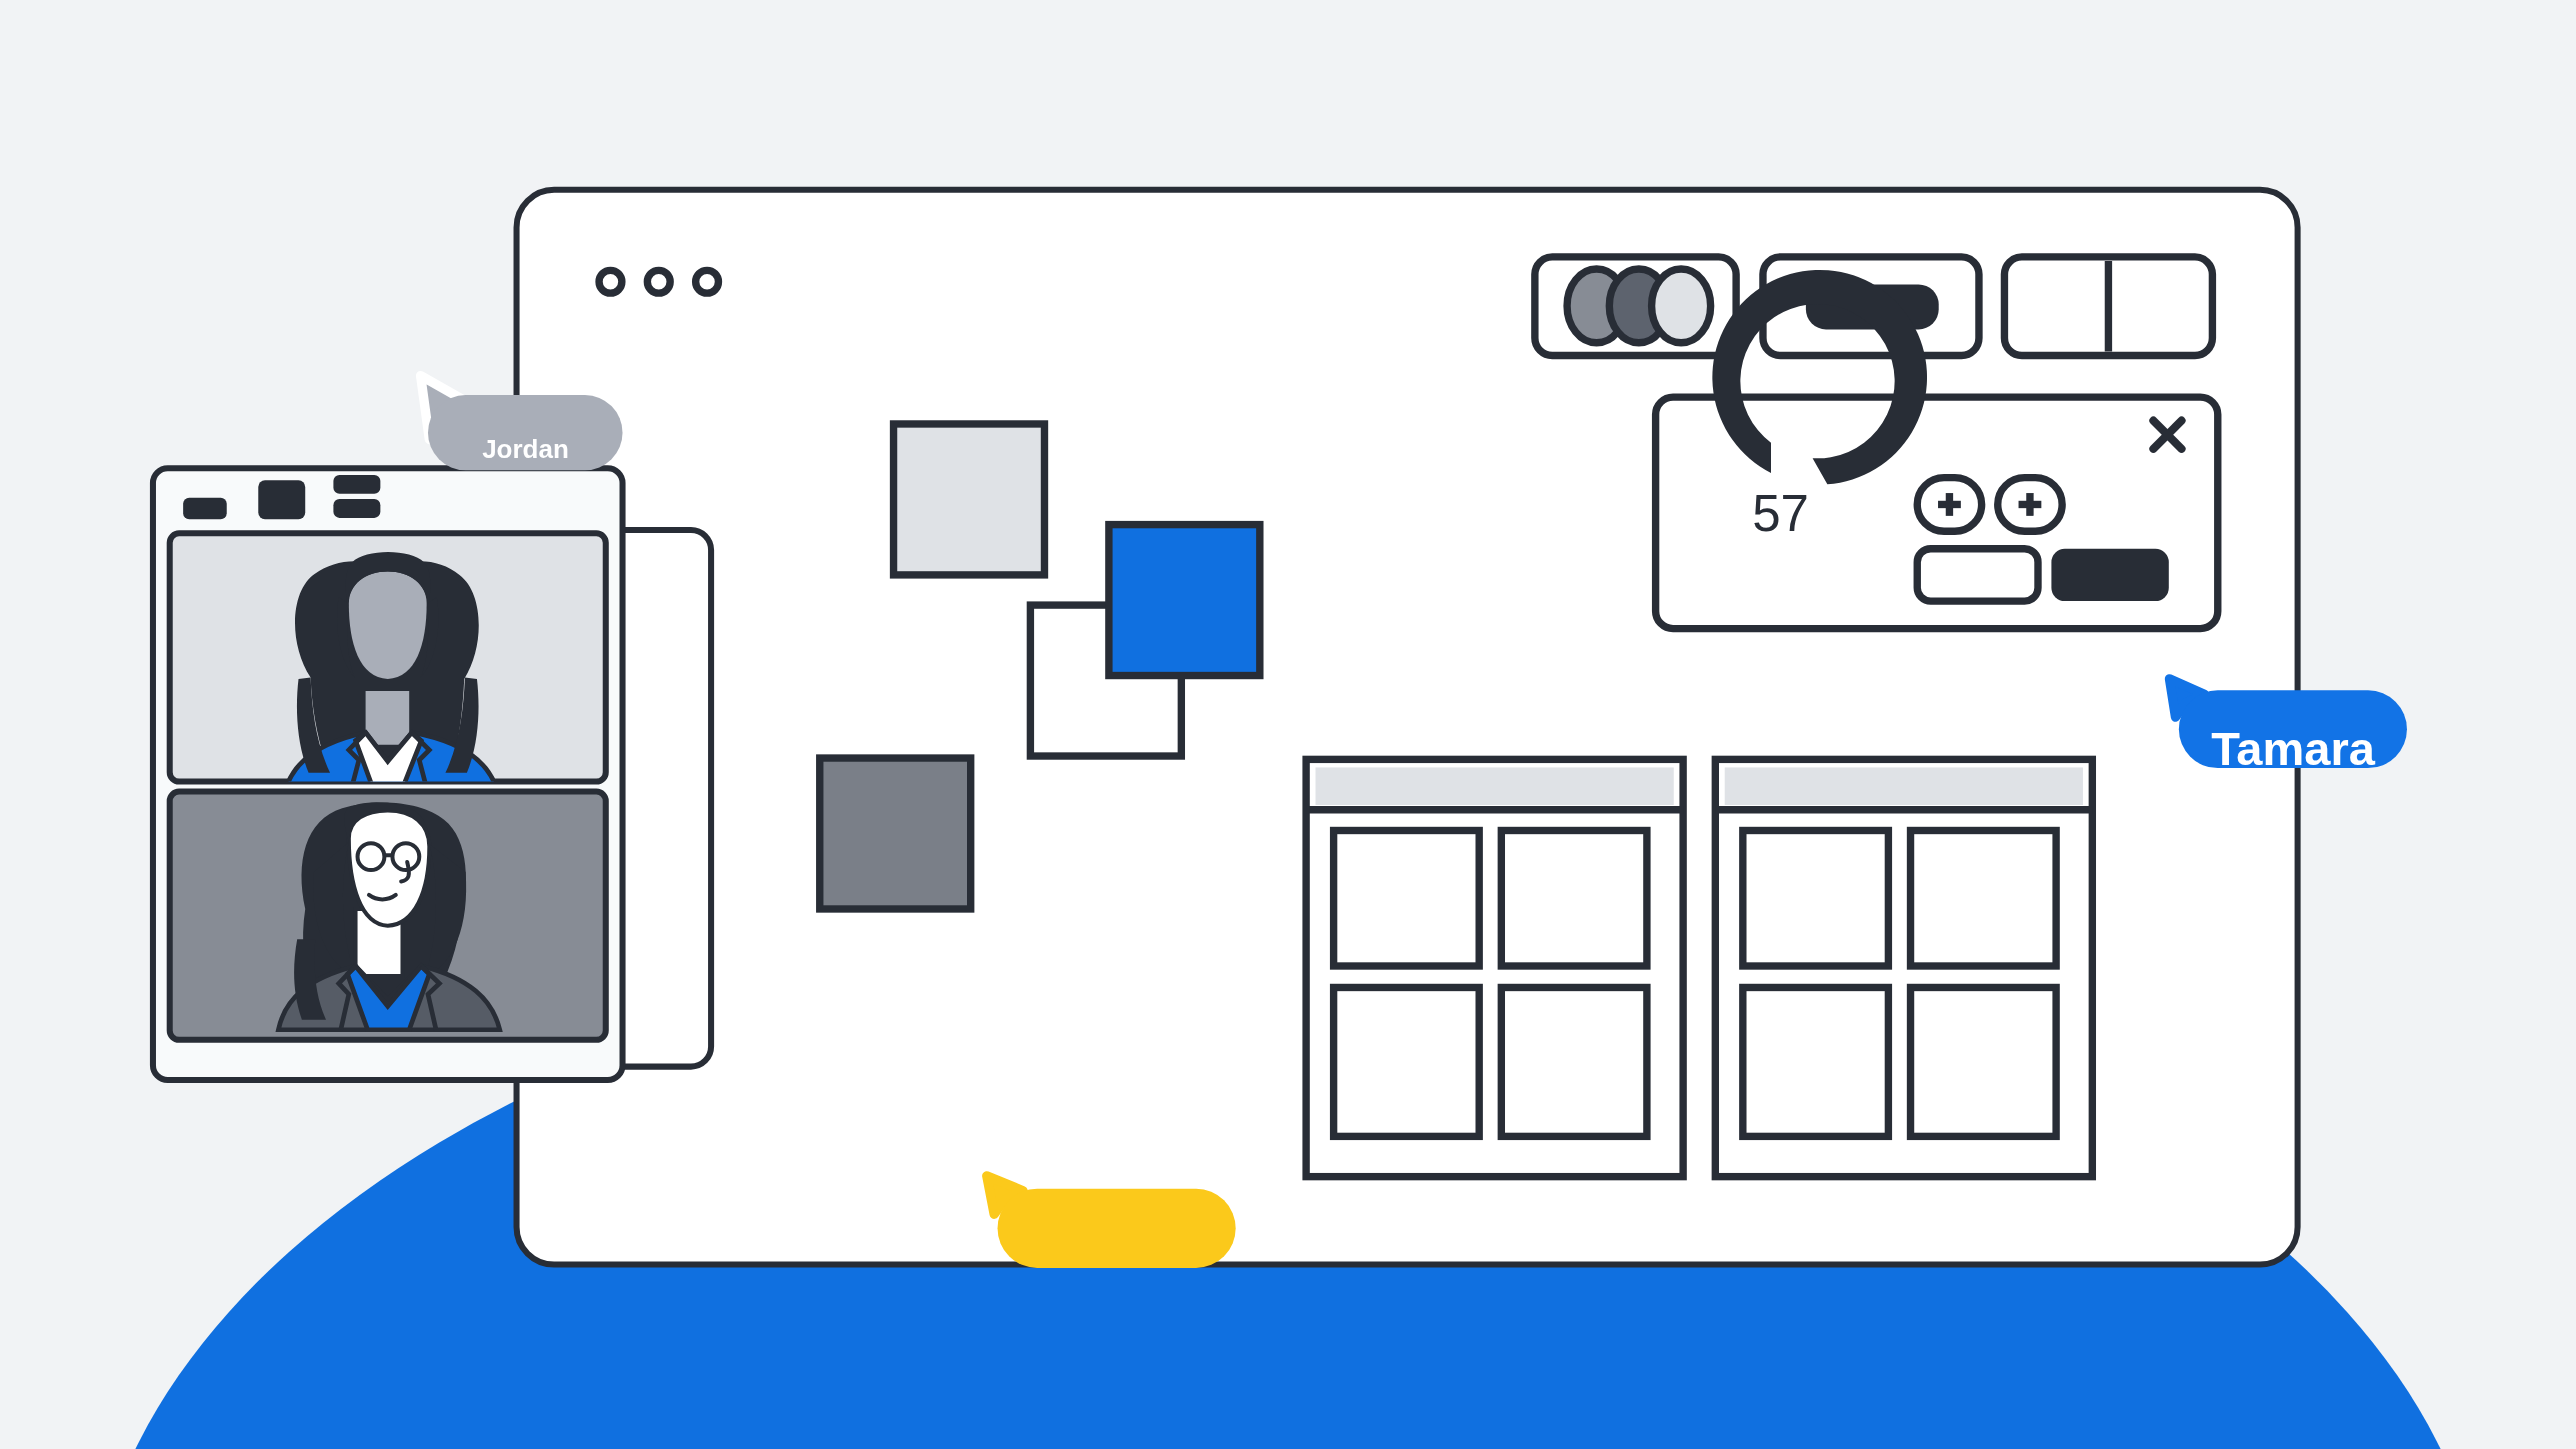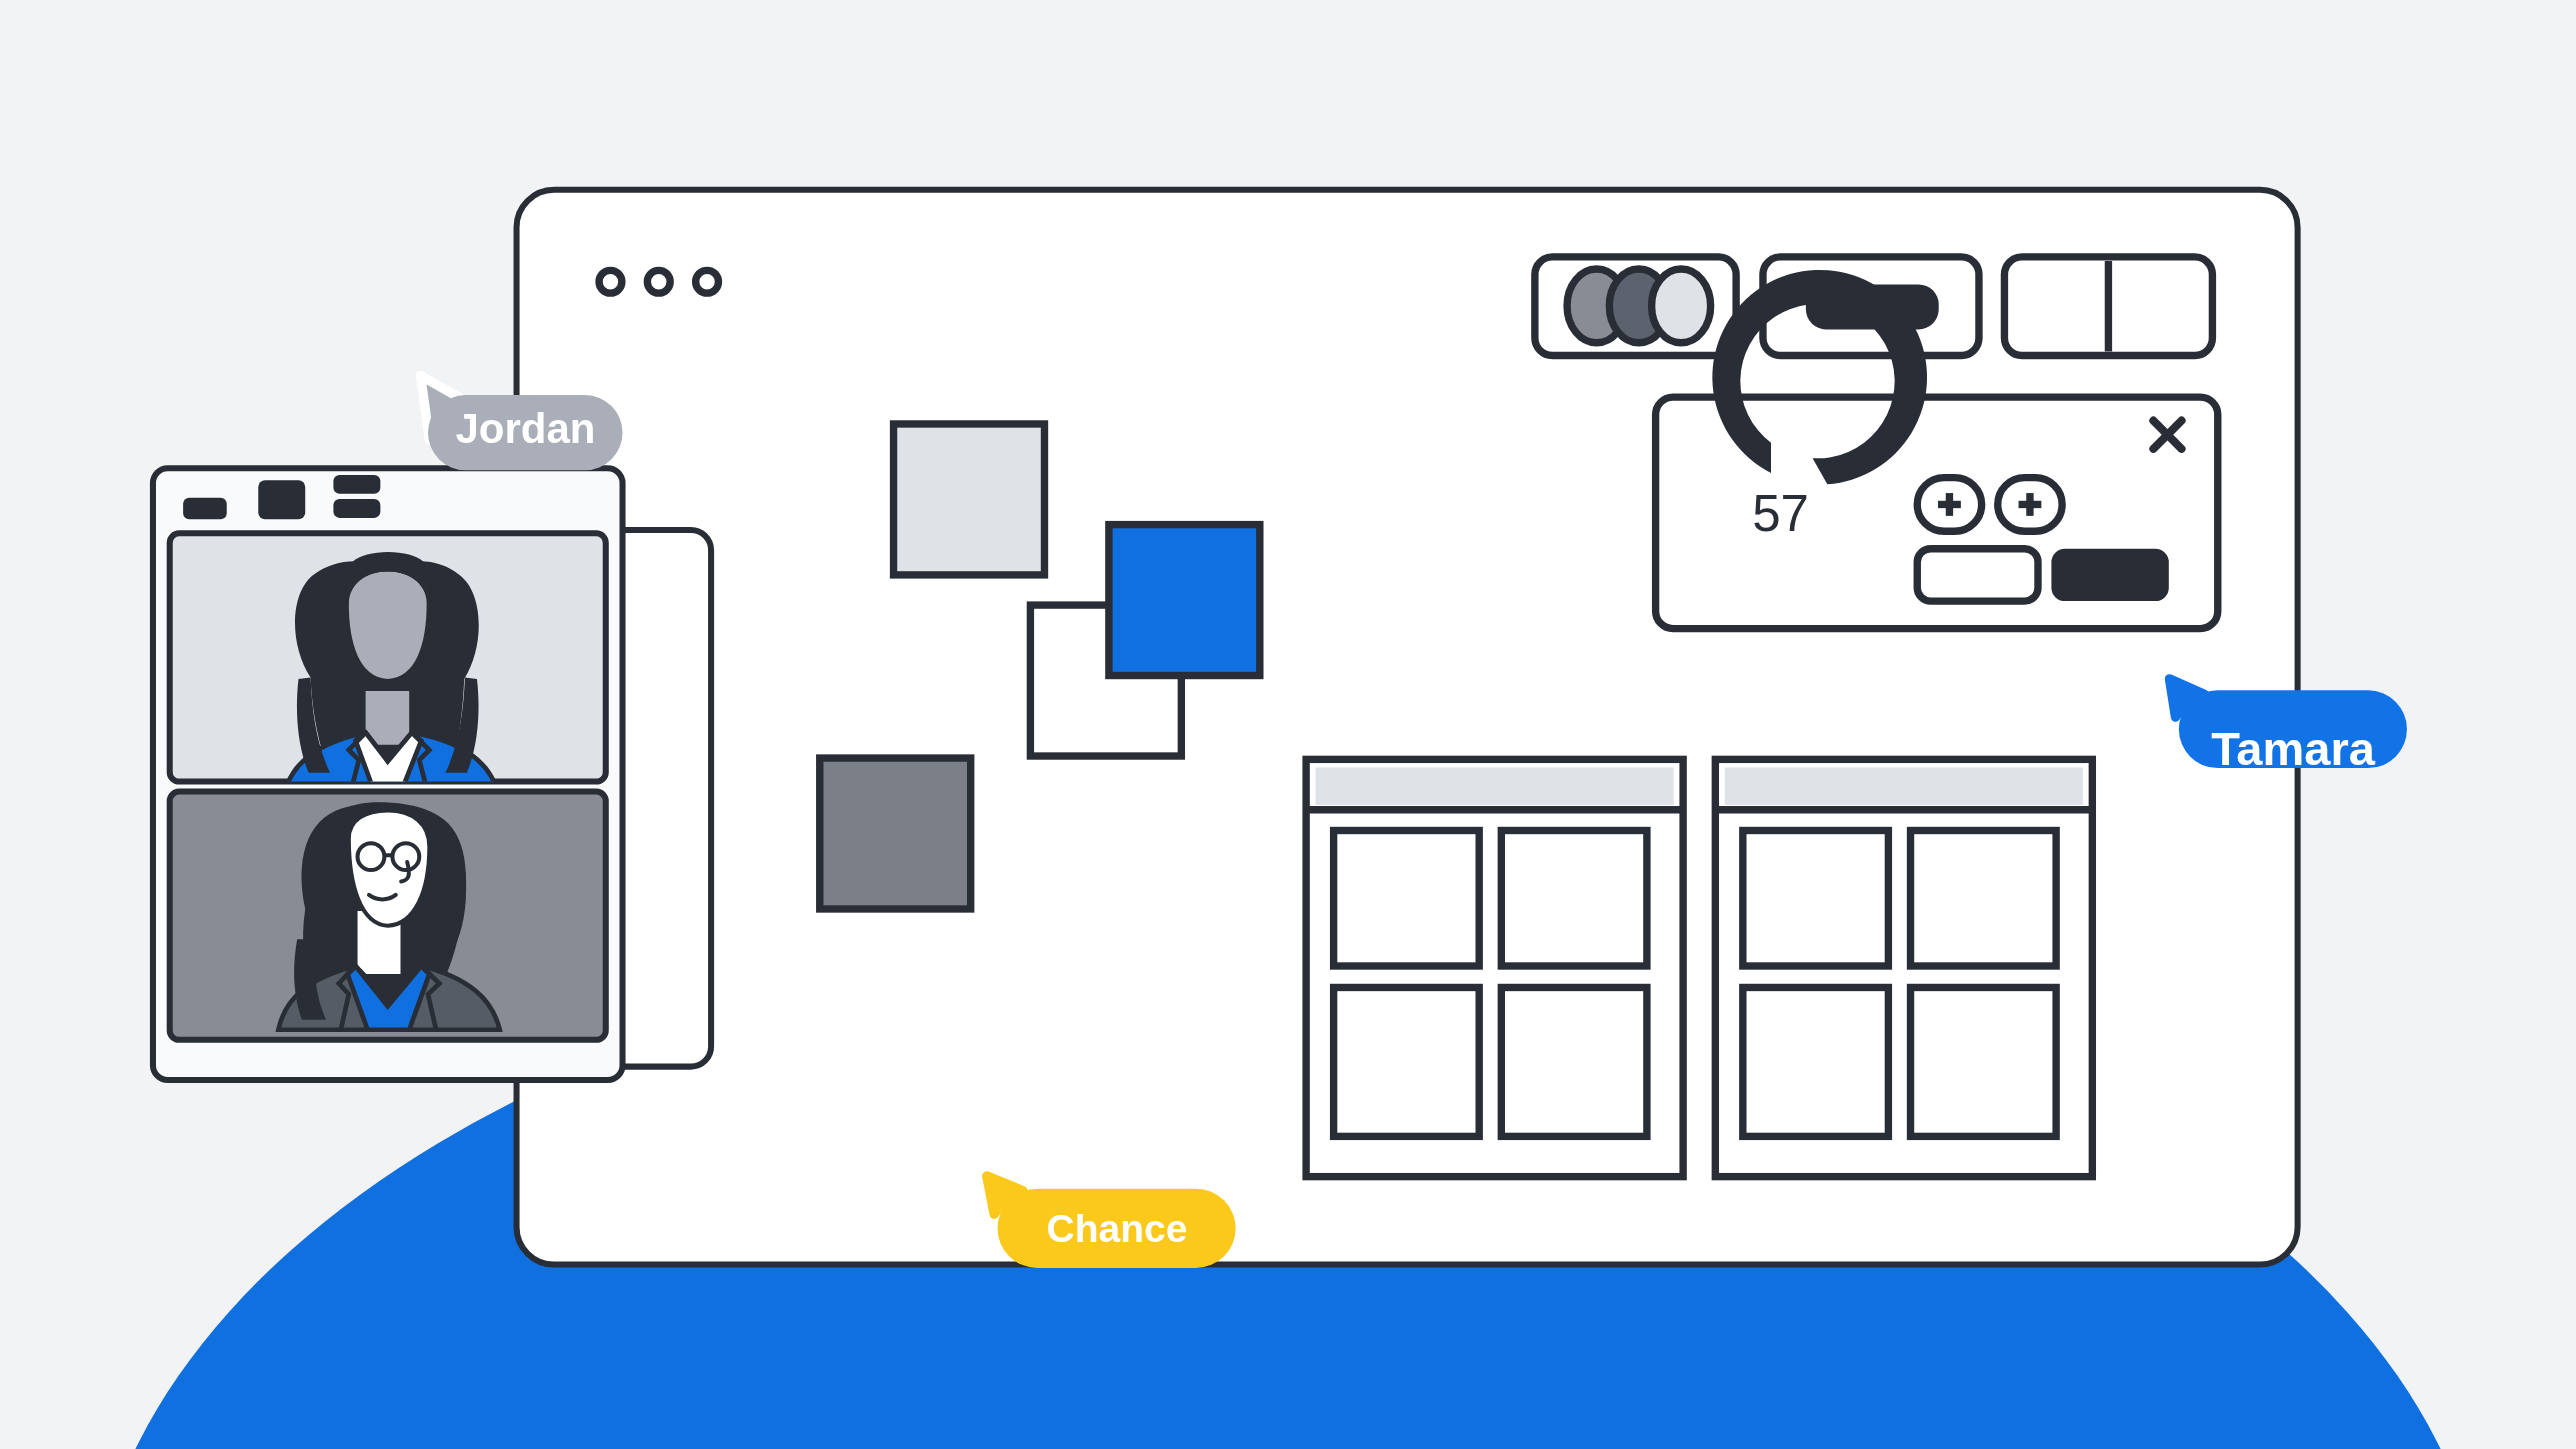--- a/index.html
+++ b/index.html
@@ -208,20 +208,19 @@
 
     <path d="M3234 1012 L3286 1035 L3258 1048 L3243 1069 Z" fill="#1273e6" stroke="#1273e6" stroke-width="14" stroke-linejoin="round"></path>
     <rect x="3248" y="1029" width="340" height="116" rx="58" ry="58" fill="#1273e6"></rect>
 
     <path d="M1471 1753 L1525 1775 L1497 1789 L1482 1810 Z" fill="#fbc91b" stroke="#fbc91b" stroke-width="14" stroke-linejoin="round"></path>
     <rect x="1487" y="1772" width="355" height="118" rx="59" ry="59" fill="#fbc91b"></rect>
   </svg>
 
   <div class="lbl" style="left:1727px; top:493px; width:107px; height:40px; color:#282d36; font-size:51px; font-weight:400;">57</div>
 
-  <div class="lbl" style="left:428px; top:395px; width:195px; height:68px; font-size:42px;">Jordan</div>
+  <div class="lbl" style="left:428px; top:415px; width:195px; height:68px; font-size:26px;">Jordan</div>
 
   <div class="lbl" style="left:2179px; top:718px; width:228px; height:60px; font-size:47px;">Tamara</div>
 
-  <div class="lbl" style="left:998px; top:1189px; width:238px; height:79px; font-size:39px;">Chance</div>
 
 </div>
 
 
 </body></html>

